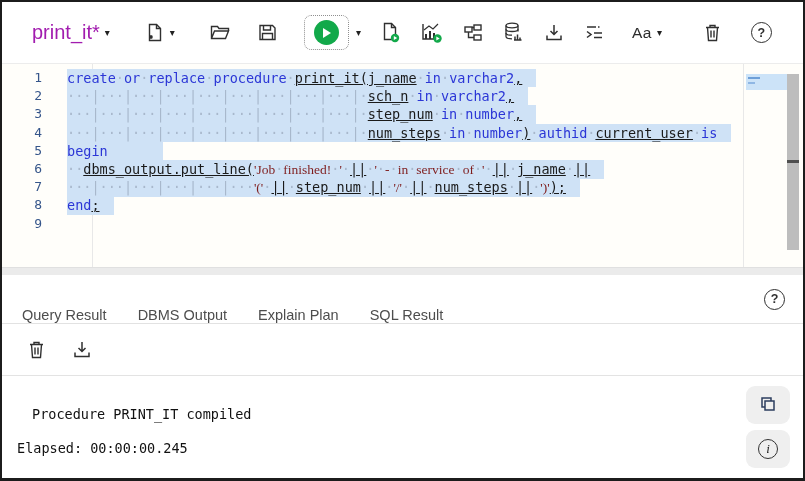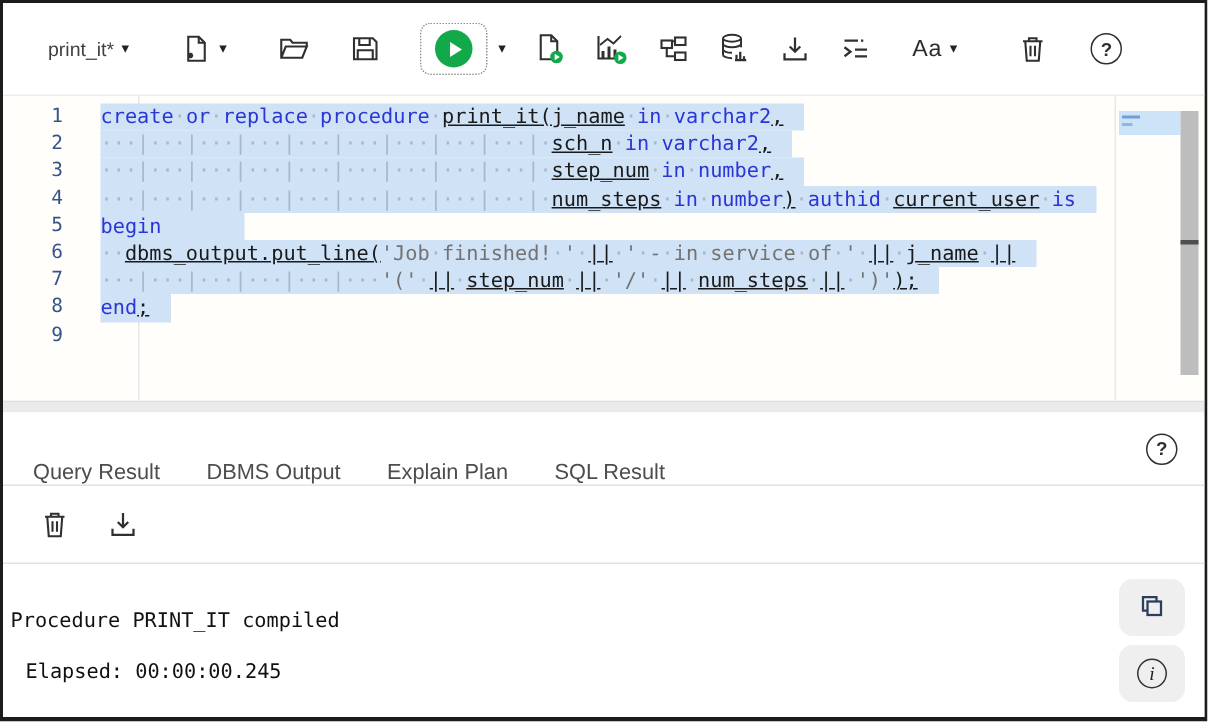--- a/index.html
+++ b/index.html
@@ -12,21 +12,21 @@
   }
   
   .toolbar {
     height:62px; display:flex; align-items:center;
     padding:0 14px; background:#ffffff; border-bottom:1px solid #ececec;
   }
   .tb-btn { display:flex; align-items:center; gap:5px; cursor:pointer;
             color:#2f2f2f; background:none; border:none; }
   .tb-btn svg { display:block; }
   .caret { font-size:10px; color:#222; line-height:1; }
-  .ws-name { font-size:13px; color:#404040; margin-left:16px; }
+  .ws-name { font-size:20px; color:#a21caf; margin-left:16px; }
   .gap-s { margin-left:18px; } .gap-m { margin-left:26px; } .gap-l { margin-left:34px; }
   .run-wrap { display:flex; align-items:center; margin-left:26px; }
   .run-focus { border:1px dotted #8f8f8f; border-radius:7px; padding:4px 9px; display:flex; align-items:center; }
   .run-circle { width:25px; height:25px; border-radius:50%; background:#12a94a;
                 display:flex; align-items:center; justify-content:center; }
   .run-circle .tri { width:0; height:0; border-left:8px solid #ffffff;
                      border-top:5px solid transparent; border-bottom:5px solid transparent; margin-left:2px; }
   .aa-label { font-size:15.5px; color:#2d2d2d; letter-spacing:0.5px; }
   .help-circle { width:21px; height:21px; border:1.4px solid #2f2f2f; border-radius:50%;
                  display:flex; align-items:center; justify-content:center;
@@ -38,21 +38,21 @@
   .code-lines { position:absolute; left:0; top:5px; right:60px;
                 font-family:"DejaVu Sans Mono", monospace; font-size:13.5px; line-height:18.2px;
                 white-space:pre; }
   .cl { display:flex; height:18.2px; }
   .ln { width:65px; flex:none; text-align:right; padding-right:25px;
         color:#35558a; font-size:13px; }
   .lc { flex:none; color:#1a1a1a; }
   .hl { background:#cfe2f6; display:inline-block; }
   .kw  { color:#2b36d6; }
   .id  { color:#1a1a1a;text-decoration:underline; }
-  .str { color:#737373; }
+  .str { color:#7f1d1d;font-family:Liberation Serif, serif; }
   .ws  { color:#a8b8cc; }
   .minimap-sel { position:absolute; left:744px; top:10px; width:41px; height:16px;
                  background:#cce3f8; }
   .mm-dash1 { position:absolute; left:2px; top:3px; width:12px; height:2px; background:#6d9fd8; }
   .mm-dash2 { position:absolute; left:2px; top:8px; width:7px; height:2px; background:#8fb7e4; }
   .vscroll { position:absolute; left:785px; top:10px; width:12px; height:176px; background:#bdbdbd; }
   .vscroll .mark { position:absolute; left:0; right:0; top:86px; height:3px; background:#4f4f4f; }
   .hsplit { height:8px; background:#ebebeb; border-top:1px solid #e0e0e0; }
   
   .tabsbar { height:49px; display:flex; align-items:flex-end; background:#ffffff;
@@ -62,21 +62,21 @@
   .tab.active { color:#191919; font-weight:bold; }
   .tab.active::after { content:""; position:absolute; left:0; right:0; bottom:0;
                        height:3px; background:#2f2f2f; }
   .tabs-help { margin-left:auto; margin-right:18px; align-self:center; }
   
   .rtoolbar { height:52px; display:flex; align-items:center; gap:24px;
               padding-left:24px; background:#ffffff; border-bottom:1px solid #e3e3e3; }
   
   .output { position:relative; height:103px; background:#ffffff;
             font-family:"DejaVu Sans Mono", monospace; font-size:13.5px; color:#111; }
-  .out-line1 { position:absolute; left:5px; top:30px; }
+  .out-line1 { position:absolute; left:30px; top:30px; }
   .out-line2 { position:absolute; left:15px; top:64px; }
   .side-btn { position:absolute; right:13px; width:44px; height:38px; border-radius:9px;
               background:#efefef; border:none; display:flex; align-items:center;
               justify-content:center; cursor:pointer; }
   .side-btn.copy { top:10px; }
   .side-btn.info { top:54px; }
   .info-circle { width:20px; height:20px; border:1.5px solid #333; border-radius:50%;
                  display:flex; align-items:center; justify-content:center;
                  font-family:"Liberation Serif", serif; font-style:italic;
                  font-size:13px; color:#222; }

